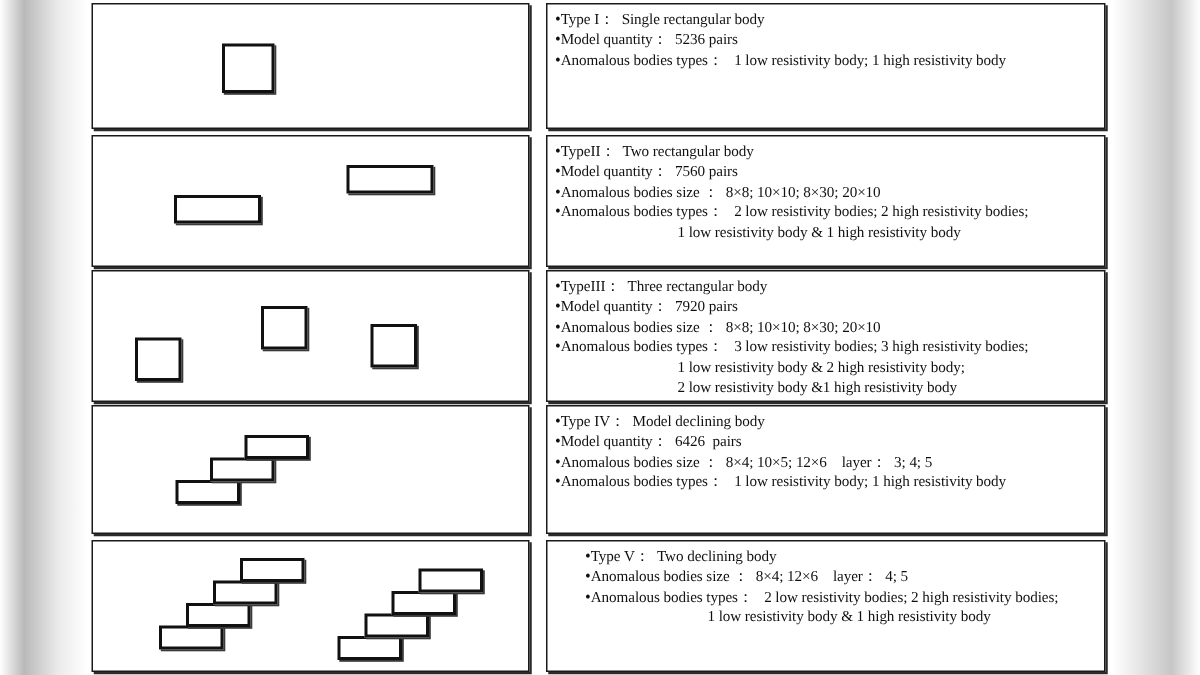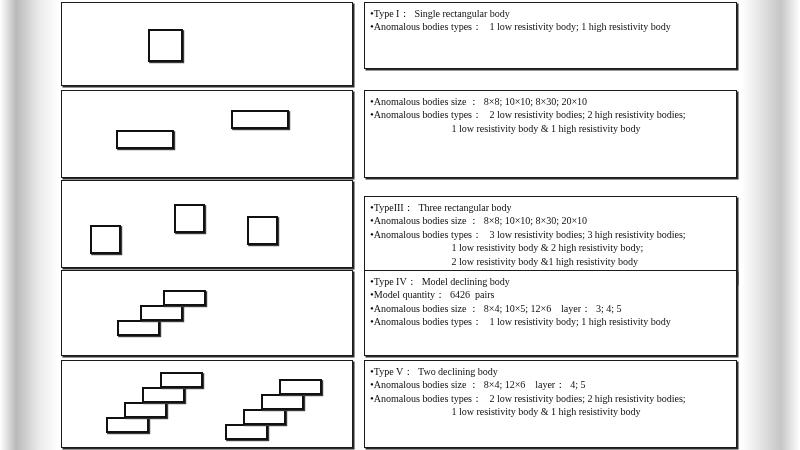--- a/index.html
+++ b/index.html
@@ -78,49 +78,53 @@
 </style>
 </head>
 <body>
 
 <div id="page">
     <div class="panel fig-panel" style="top: 2px; height: 84px;">
       <div class="fig-area">
         <div class="body-rect" style="left: 86px; top: 26px; width: 35px; height: 33px;"></div>
       </div>
     </div>
-    <div class="panel txt-panel" style="top: 2px; height: 67px;">
+    <div class="panel txt-panel" style="top: 2px; height: 84px;">
       <div class="txt-inner">
         <div class="line"><span class="bullet">•</span><span class="lbl">Type I：  Single rectangular body</span></div>
+        <div class="line"><span class="bullet">•</span><span class="lbl">Model quantity：  5236 pairs</span></div>
         <div class="line"><span class="bullet">•</span><span class="lbl">Anomalous bodies types：   1 low resistivity body; 1 high resistivity body</span></div>
       </div>
     </div>
     <div class="panel fig-panel" style="top: 90px; height: 88px;">
       <div class="fig-area">
         <div class="body-rect" style="left: 54px; top: 39px; width: 58px; height: 19px;"></div>
         <div class="body-rect" style="left: 169px; top: 19px; width: 58px; height: 19px;"></div>
       </div>
     </div>
     <div class="panel txt-panel" style="top: 90px; height: 88px;">
       <div class="txt-inner">
+        <div class="line"><span class="bullet">•</span><span class="lbl">TypeII：  Two rectangular body</span></div>
+        <div class="line"><span class="bullet">•</span><span class="lbl">Model quantity：  7560 pairs</span></div>
         <div class="line"><span class="bullet">•</span><span class="lbl">Anomalous bodies size ：  8×8; 10×10; 8×30; 20×10</span></div>
         <div class="line"><span class="bullet">•</span><span class="lbl">Anomalous bodies types：   2 low resistivity bodies; 2 high resistivity bodies;</span></div>
         <div class="line cont"><span class="bullet"></span><span class="lbl">                                 1 low resistivity body &amp; 1 high resistivity body</span></div>
       </div>
     </div>
     <div class="panel fig-panel" style="top: 180px; height: 88px;">
       <div class="fig-area">
         <div class="body-rect" style="left: 28px; top: 44px; width: 31px; height: 29px;"></div>
         <div class="body-rect" style="left: 112px; top: 23px; width: 31px; height: 29px;"></div>
         <div class="body-rect" style="left: 185px; top: 35px; width: 31px; height: 29px;"></div>
       </div>
     </div>
-    <div class="panel txt-panel" style="top: 196px; height: 88px;">
+    <div class="panel txt-panel" style="top: 180px; height: 88px;">
       <div class="txt-inner">
         <div class="line"><span class="bullet">•</span><span class="lbl">TypeIII：  Three rectangular body</span></div>
+        <div class="line"><span class="bullet">•</span><span class="lbl">Model quantity：  7920 pairs</span></div>
         <div class="line"><span class="bullet">•</span><span class="lbl">Anomalous bodies size ：  8×8; 10×10; 8×30; 20×10</span></div>
         <div class="line"><span class="bullet">•</span><span class="lbl">Anomalous bodies types：   3 low resistivity bodies; 3 high resistivity bodies;</span></div>
         <div class="line cont"><span class="bullet"></span><span class="lbl">                                 1 low resistivity body &amp; 2 high resistivity body;</span></div>
         <div class="line cont"><span class="bullet"></span><span class="lbl">                                 2 low resistivity body &amp;1 high resistivity body</span></div>
       </div>
     </div>
     <div class="panel fig-panel" style="top: 270px; height: 86px;">
       <div class="fig-area">
         <div class="body-rect" style="left: 55px; top: 49px; width: 43px; height: 16px;"></div>
         <div class="body-rect" style="left: 78px; top: 34px; width: 43px; height: 16px;"></div>
@@ -140,21 +144,21 @@
         <div class="body-rect" style="left: 44px; top: 56px; width: 43px; height: 16px;"></div>
         <div class="body-rect" style="left: 62px; top: 41px; width: 43px; height: 16px;"></div>
         <div class="body-rect" style="left: 80px; top: 26px; width: 43px; height: 16px;"></div>
         <div class="body-rect" style="left: 98px; top: 11px; width: 43px; height: 16px;"></div>
         <div class="body-rect" style="left: 163px; top: 63px; width: 43px; height: 16px;"></div>
         <div class="body-rect" style="left: 181px; top: 48px; width: 43px; height: 16px;"></div>
         <div class="body-rect" style="left: 199px; top: 33px; width: 43px; height: 16px;"></div>
         <div class="body-rect" style="left: 217px; top: 18px; width: 43px; height: 16px;"></div>
       </div>
     </div>
-    <div class="panel txt-panel" style="top: 360px; height: 88px;">
+    <div class="panel txt-panel" style="top: 360px; height: 88px; padding-left: 20px;">
       <div class="txt-inner">
         <div class="line"><span class="bullet">•</span><span class="lbl">Type V：  Two declining body</span></div>
         <div class="line"><span class="bullet">•</span><span class="lbl">Anomalous bodies size ：  8×4; 12×6    layer：  4; 5</span></div>
         <div class="line"><span class="bullet">•</span><span class="lbl">Anomalous bodies types：   2 low resistivity bodies; 2 high resistivity bodies;</span></div>
         <div class="line cont"><span class="bullet"></span><span class="lbl">                                 1 low resistivity body &amp; 1 high resistivity body</span></div>
       </div>
     </div>
   </div>
 
 </body></html>

